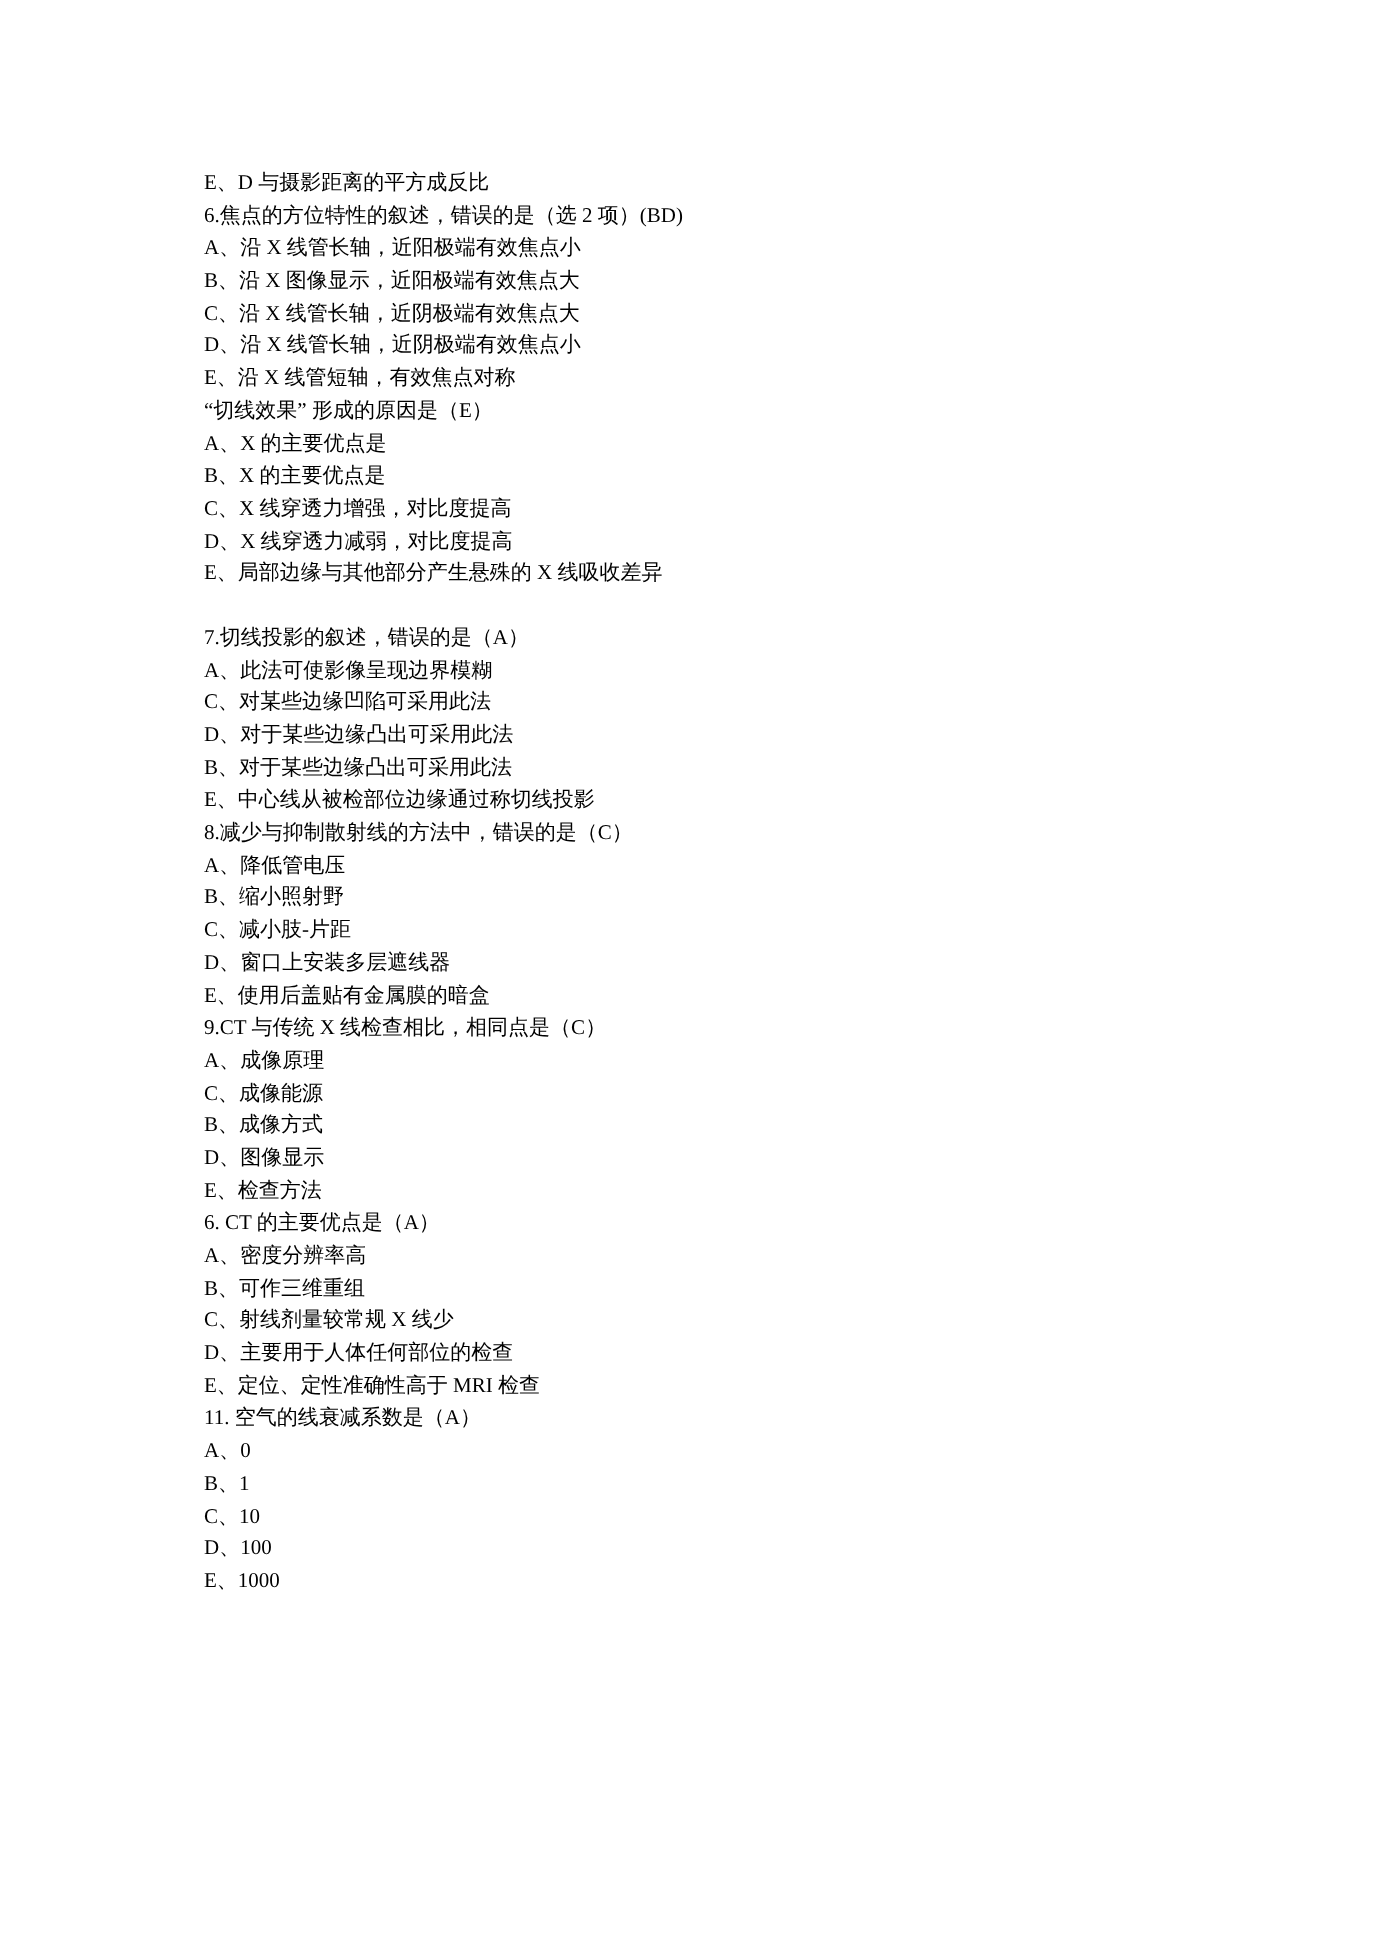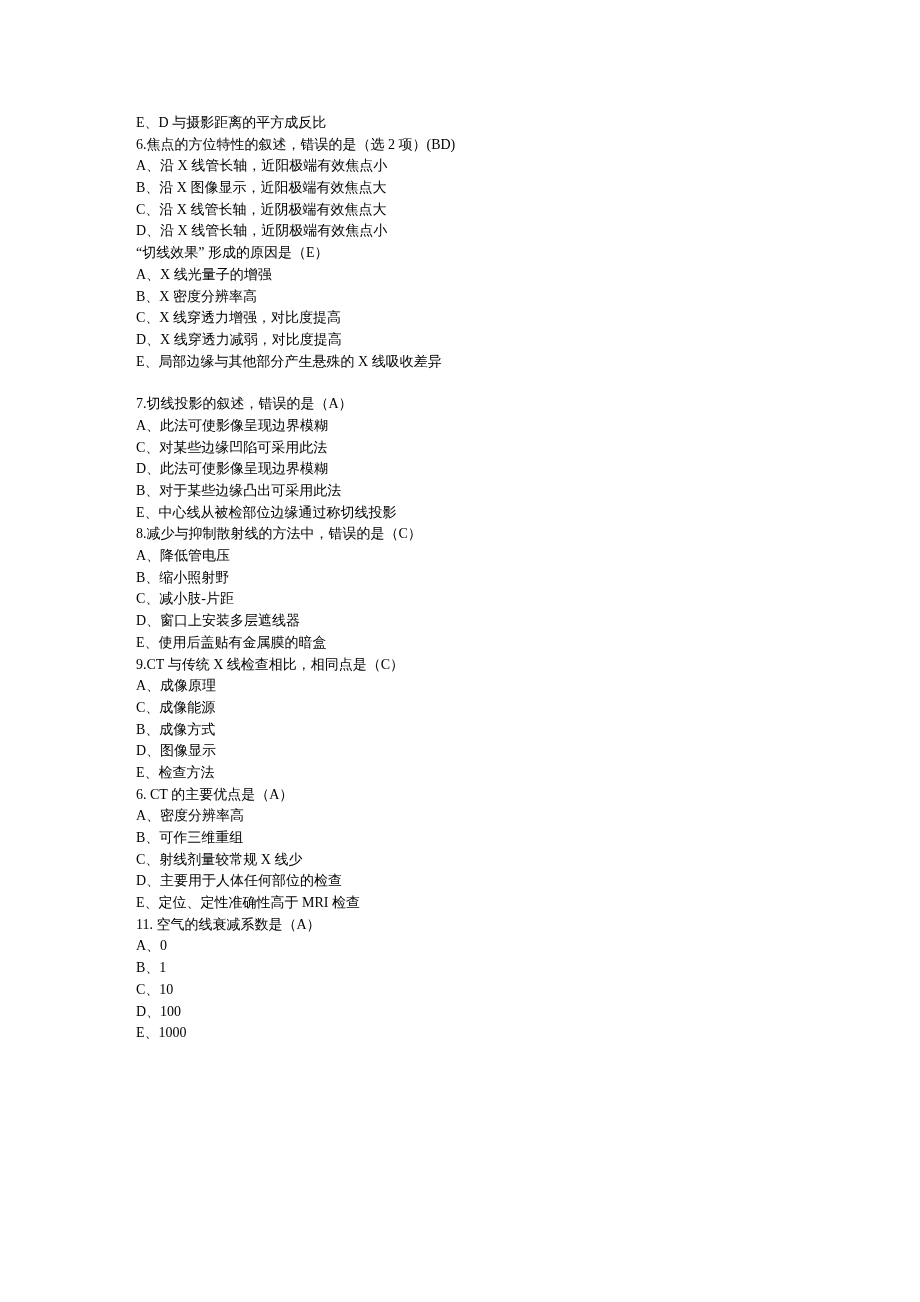--- a/index.html
+++ b/index.html
@@ -27,31 +27,32 @@
 </head>
 <body>
 
 <div class="page">
   <div class="line">E、D 与摄影距离的平方成反比</div>
   <div class="line">6.焦点的方位特性的叙述，错误的是（选 2 项）(BD)</div>
   <div class="line">A、沿 X 线管长轴，近阳极端有效焦点小</div>
   <div class="line">B、沿 X 图像显示，近阳极端有效焦点大</div>
   <div class="line">C、沿 X 线管长轴，近阴极端有效焦点大</div>
   <div class="line">D、沿 X 线管长轴，近阴极端有效焦点小</div>
+  <div class="line">E、沿 X 线管短轴，有效焦点对称</div>
   <div class="line">“切线效果” 形成的原因是（E）</div>
-  <div class="line">A、X 线光量子的增强</div>
-  <div class="line">B、X 密度分辨率高</div>
+  <div class="line">A、X 的主要优点是</div>
+  <div class="line">B、X 的主要优点是</div>
   <div class="line">C、X 线穿透力增强，对比度提高</div>
   <div class="line">D、X 线穿透力减弱，对比度提高</div>
   <div class="line">E、局部边缘与其他部分产生悬殊的 X 线吸收差异</div>
   <div class="spacer"></div>
   <div class="line">7.切线投影的叙述，错误的是（A）</div>
   <div class="line">A、此法可使影像呈现边界模糊</div>
   <div class="line">C、对某些边缘凹陷可采用此法</div>
-  <div class="line">D、此法可使影像呈现边界模糊</div>
+  <div class="line">D、对于某些边缘凸出可采用此法</div>
   <div class="line">B、对于某些边缘凸出可采用此法</div>
   <div class="line">E、中心线从被检部位边缘通过称切线投影</div>
   <div class="line">8.减少与抑制散射线的方法中，错误的是（C）</div>
   <div class="line">A、降低管电压</div>
   <div class="line">B、缩小照射野</div>
   <div class="line">C、减小肢-片距</div>
   <div class="line">D、窗口上安装多层遮线器</div>
   <div class="line">E、使用后盖贴有金属膜的暗盒</div>
   <div class="line">9.CT 与传统 X 线检查相比，相同点是（C）</div>
   <div class="line">A、成像原理</div>

